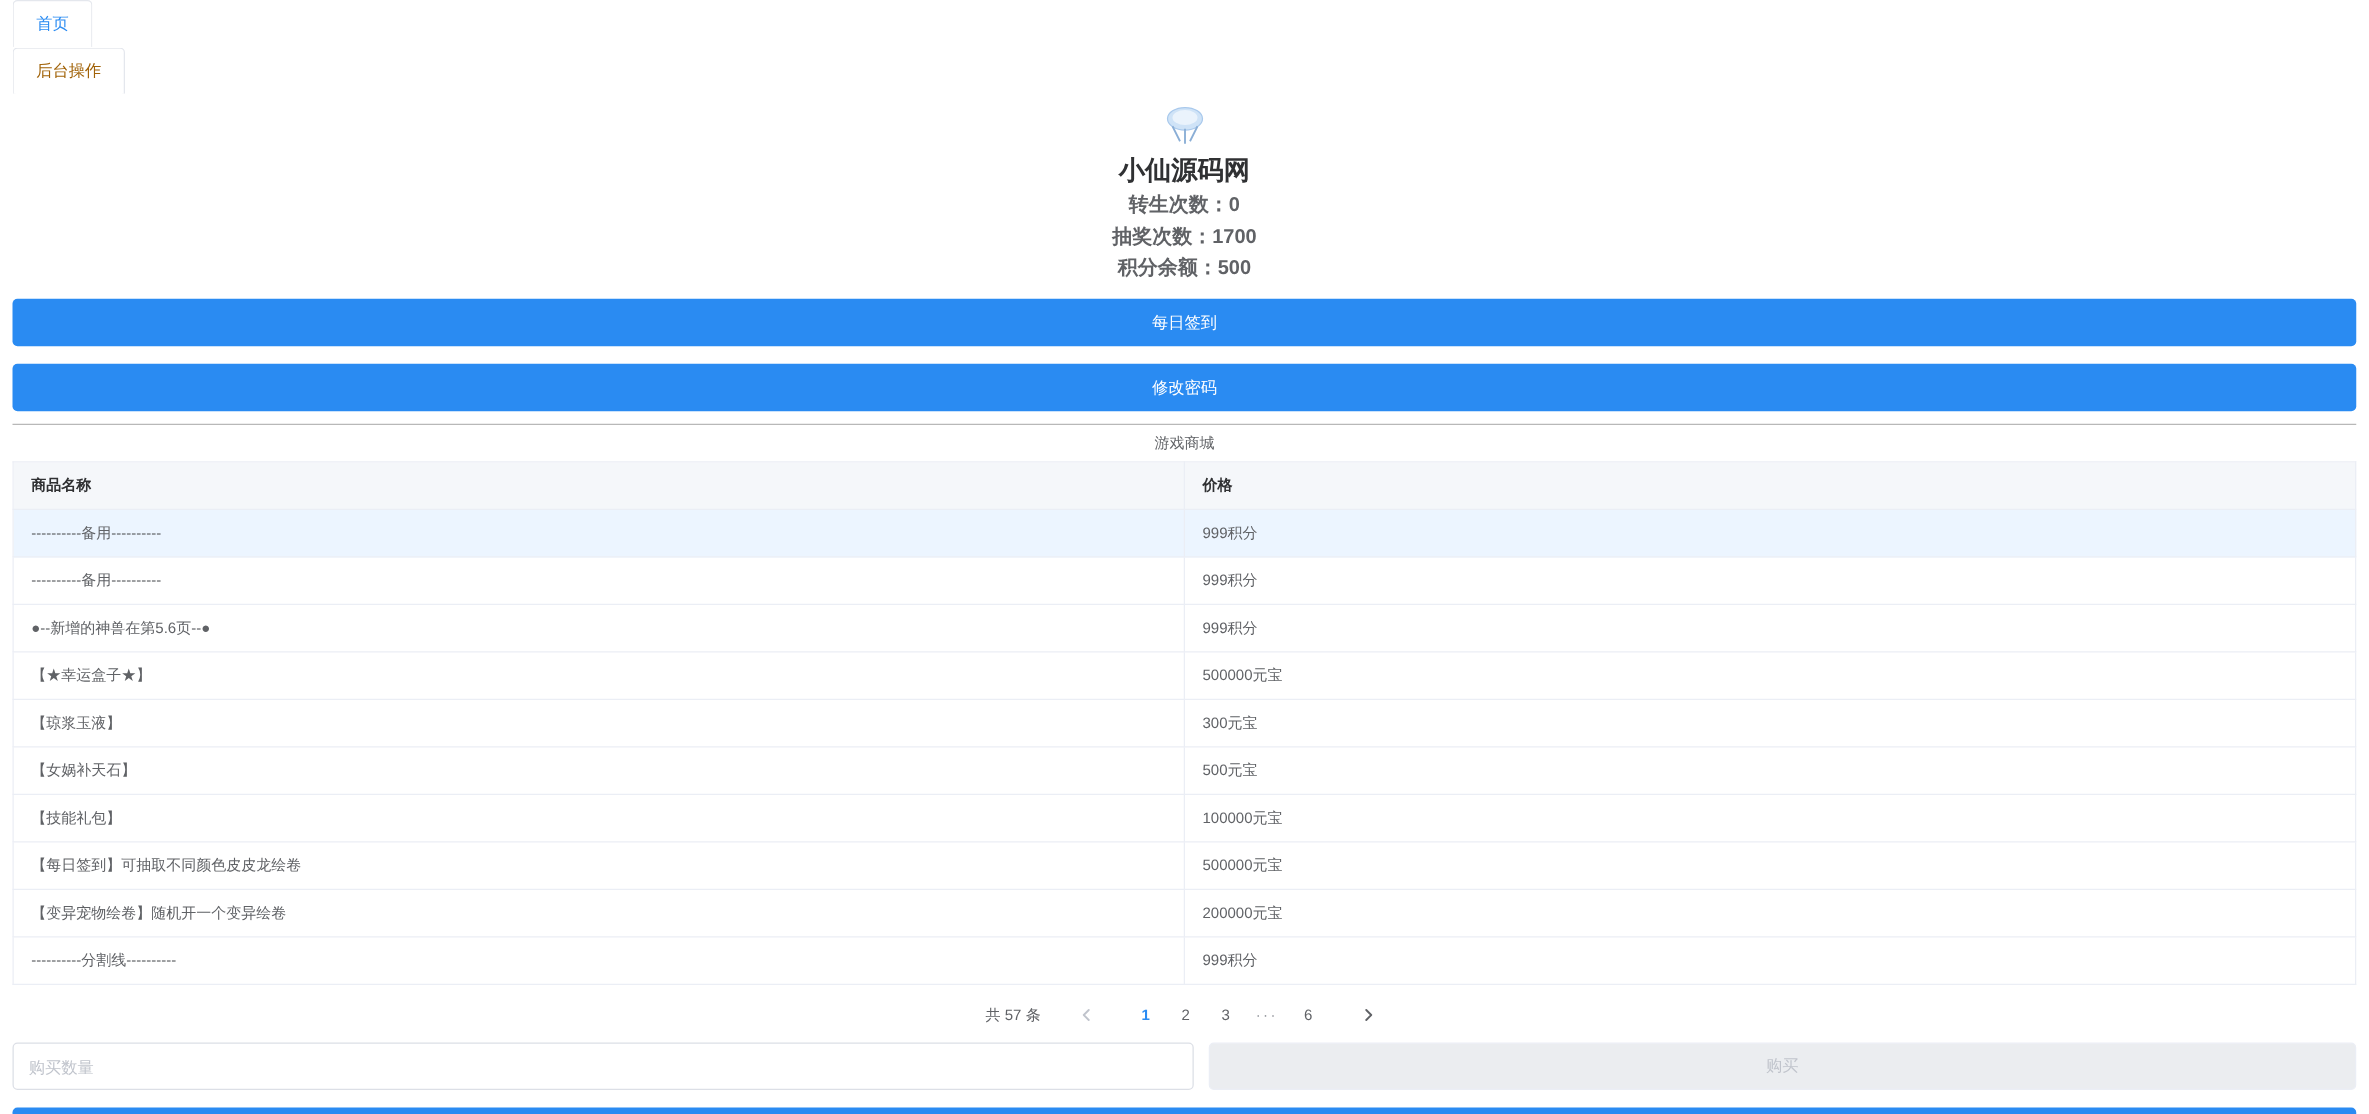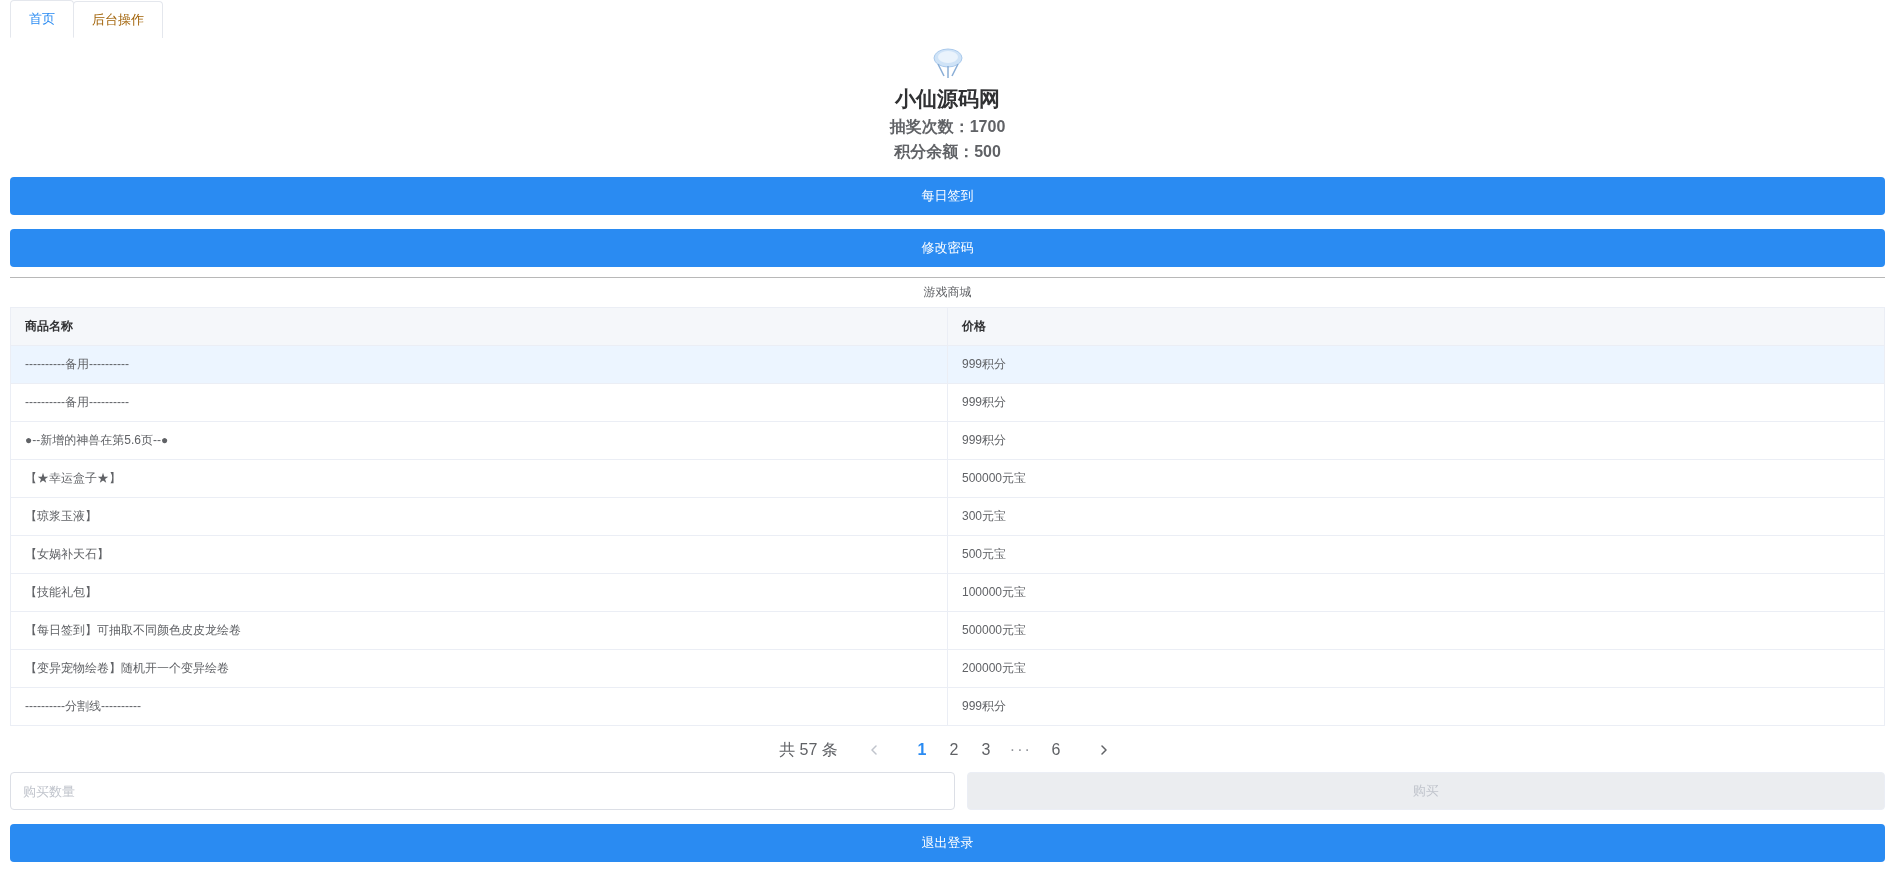--- a/index.html
+++ b/index.html
@@ -11,22 +11,23 @@
     color: #606266;
     background: #fff;
   }
   .page {
     width: 1895px;
     padding: 0 10px 20px 10px;
   }
   
   .tabs {
     display: flex;
-    align-items: center;
+    align-items: flex-start;
     margin-bottom: 8px;
+    flex-direction: column;
   }
   .tab {
     border: 1px solid #e4e7ed;
     border-bottom: none;
     border-radius: 4px 4px 0 0;
     padding: 9px 18px;
     font-size: 13px;
     color: #a16207;
     cursor: pointer;
     background: #fff;
@@ -109,21 +110,21 @@
   table.shop tr.highlight td {
     background: #ecf5ff;
   }
   
   .pagination-row {
     display: flex;
     align-items: center;
     justify-content: center;
     gap: 24px;
     margin-top: 10px;
-    font-size: 16px;
+    font-size: 12px;
     color: #606266;
   }
   .pagination-row .pg-btn {
     min-width: 24px;
     height: 28px;
     display: flex;
     align-items: center;
     justify-content: center;
     cursor: pointer;
     color: #606266;
@@ -188,20 +189,23 @@
     <div class="logo">
       <svg viewBox="0 0 40 34">
         <ellipse cx="20" cy="12" rx="14" ry="9" fill="#cfe3f7" stroke="#a9c9ec" stroke-width="1"></ellipse>
         <ellipse cx="20" cy="11" rx="10" ry="6" fill="#eaf3fc"></ellipse>
         <path d="M10 18 L16 30" stroke="#8aaed6" stroke-width="1.5"></path>
         <path d="M30 18 L24 30" stroke="#8aaed6" stroke-width="1.5"></path>
         <path d="M20 20 L20 32" stroke="#8aaed6" stroke-width="1.5"></path>
       </svg>
     </div>
     <div class="title">小仙源码网</div>
+    <div class="stat-line">
+      <span>转生次数：</span><span>0</span>
+    </div>
     <div class="stat-line">
       <span>抽奖次数：</span><span>1700</span>
     </div>
     <div class="stat-line">
       <span>积分余额：</span><span>500</span>
     </div>
   </div>
 
   <button class="big-btn">每日签到</button>
   <button class="big-btn">修改密码</button>

